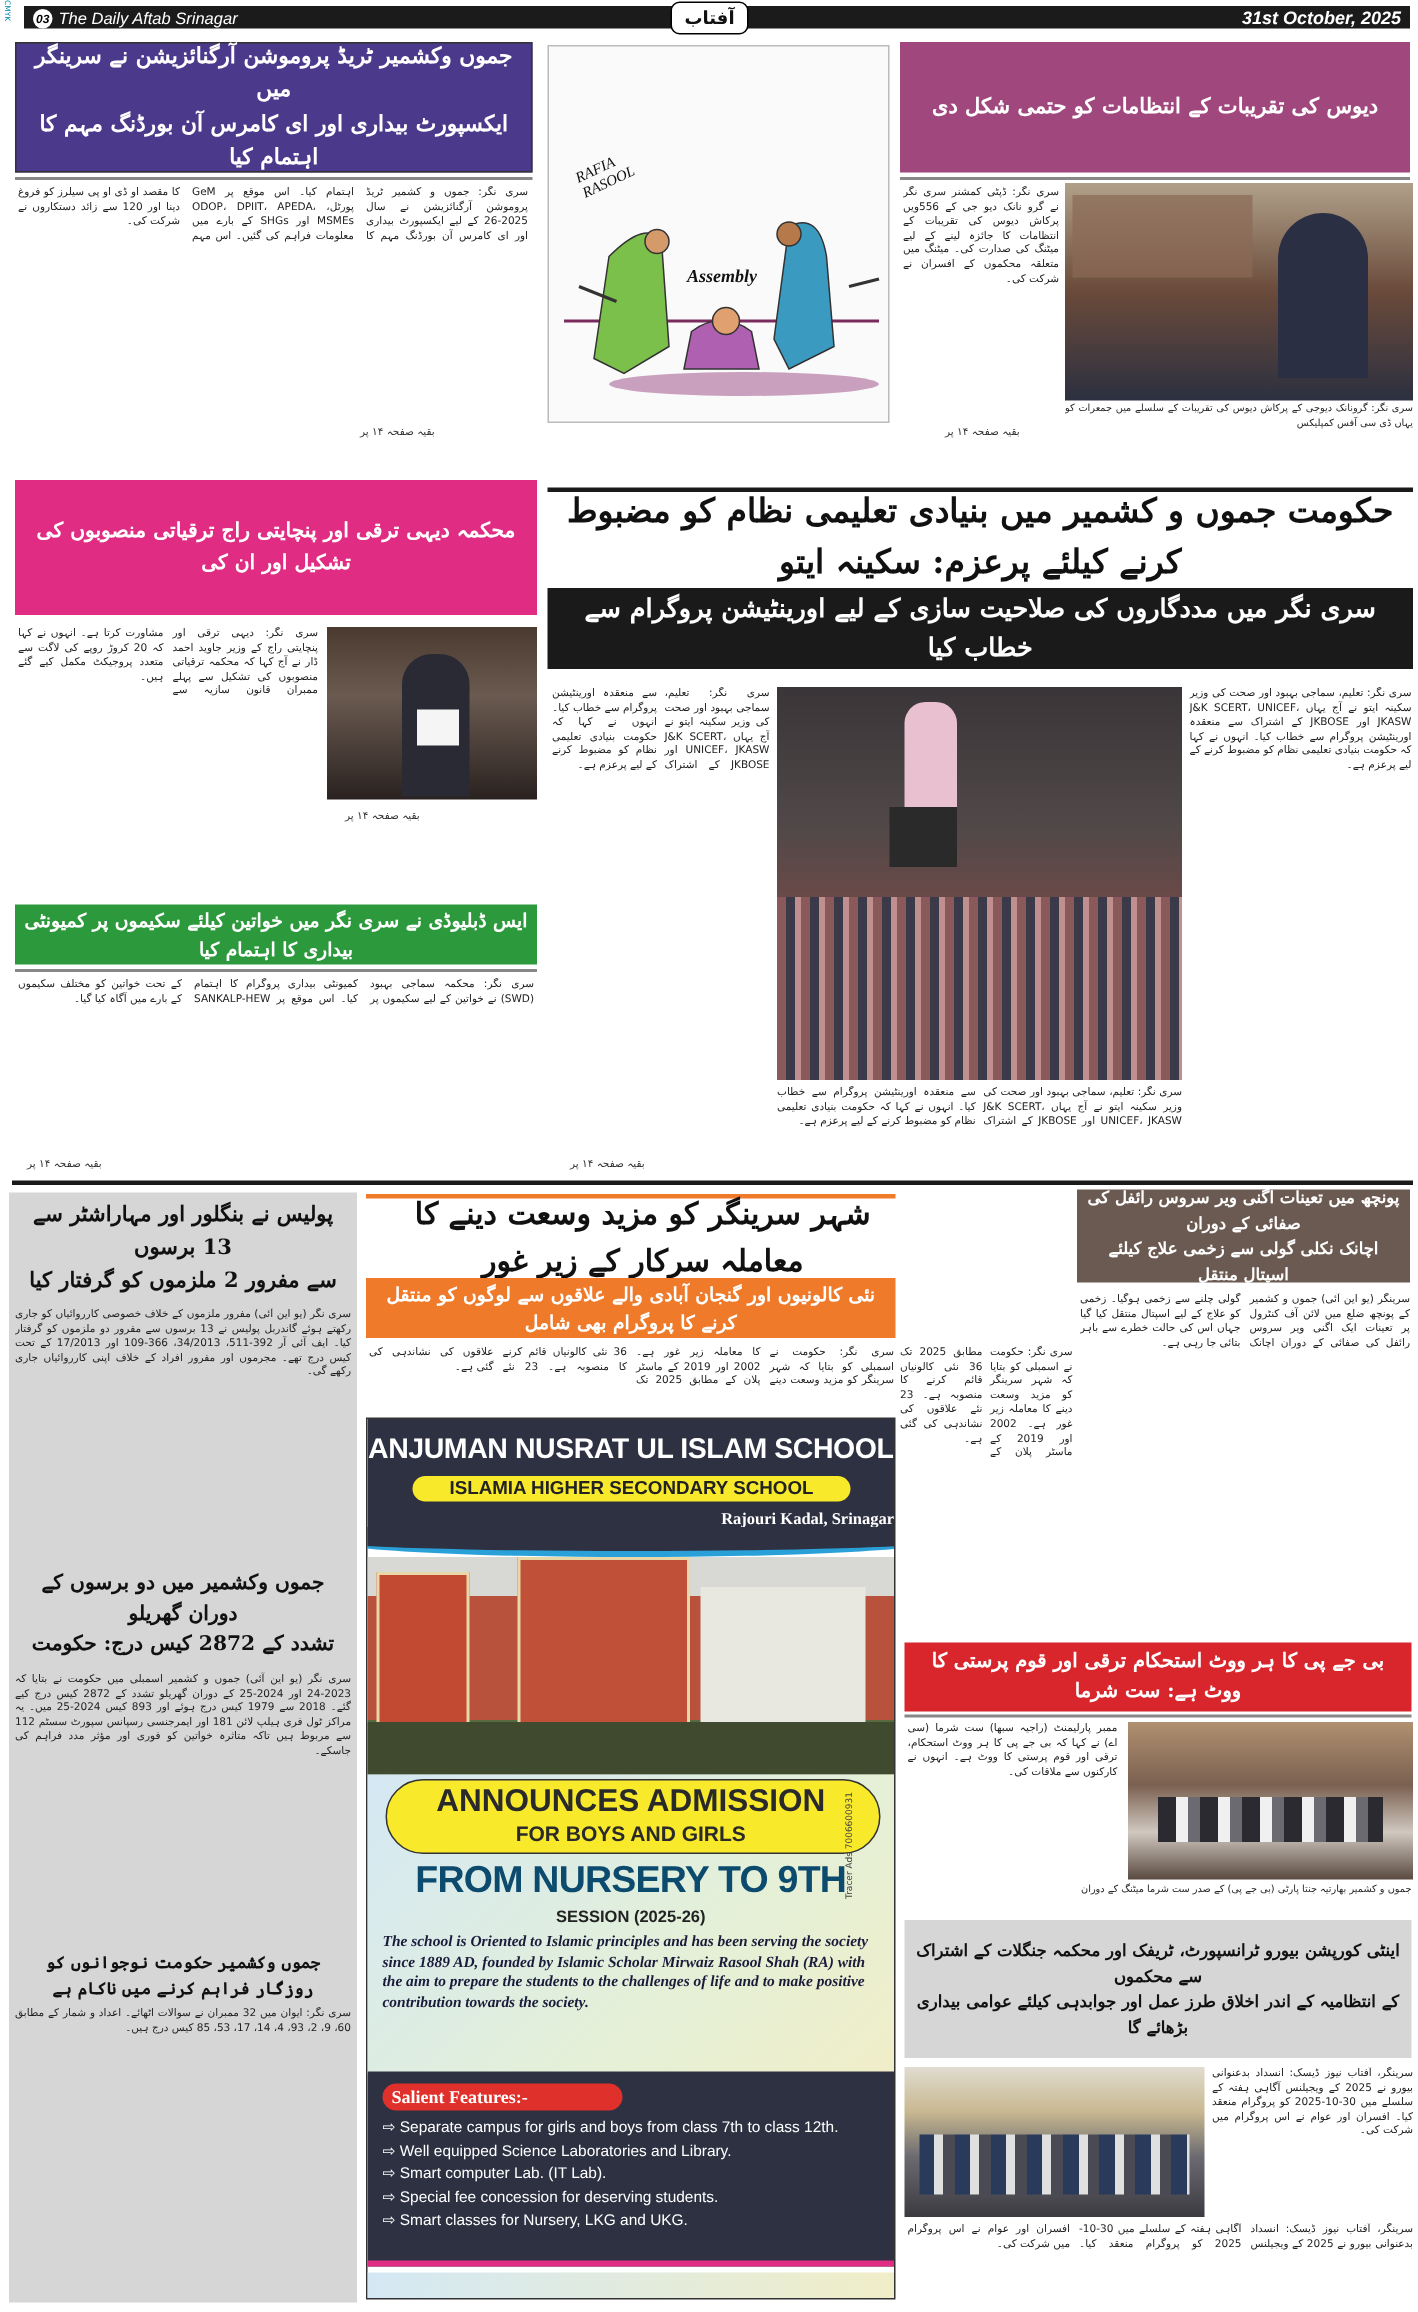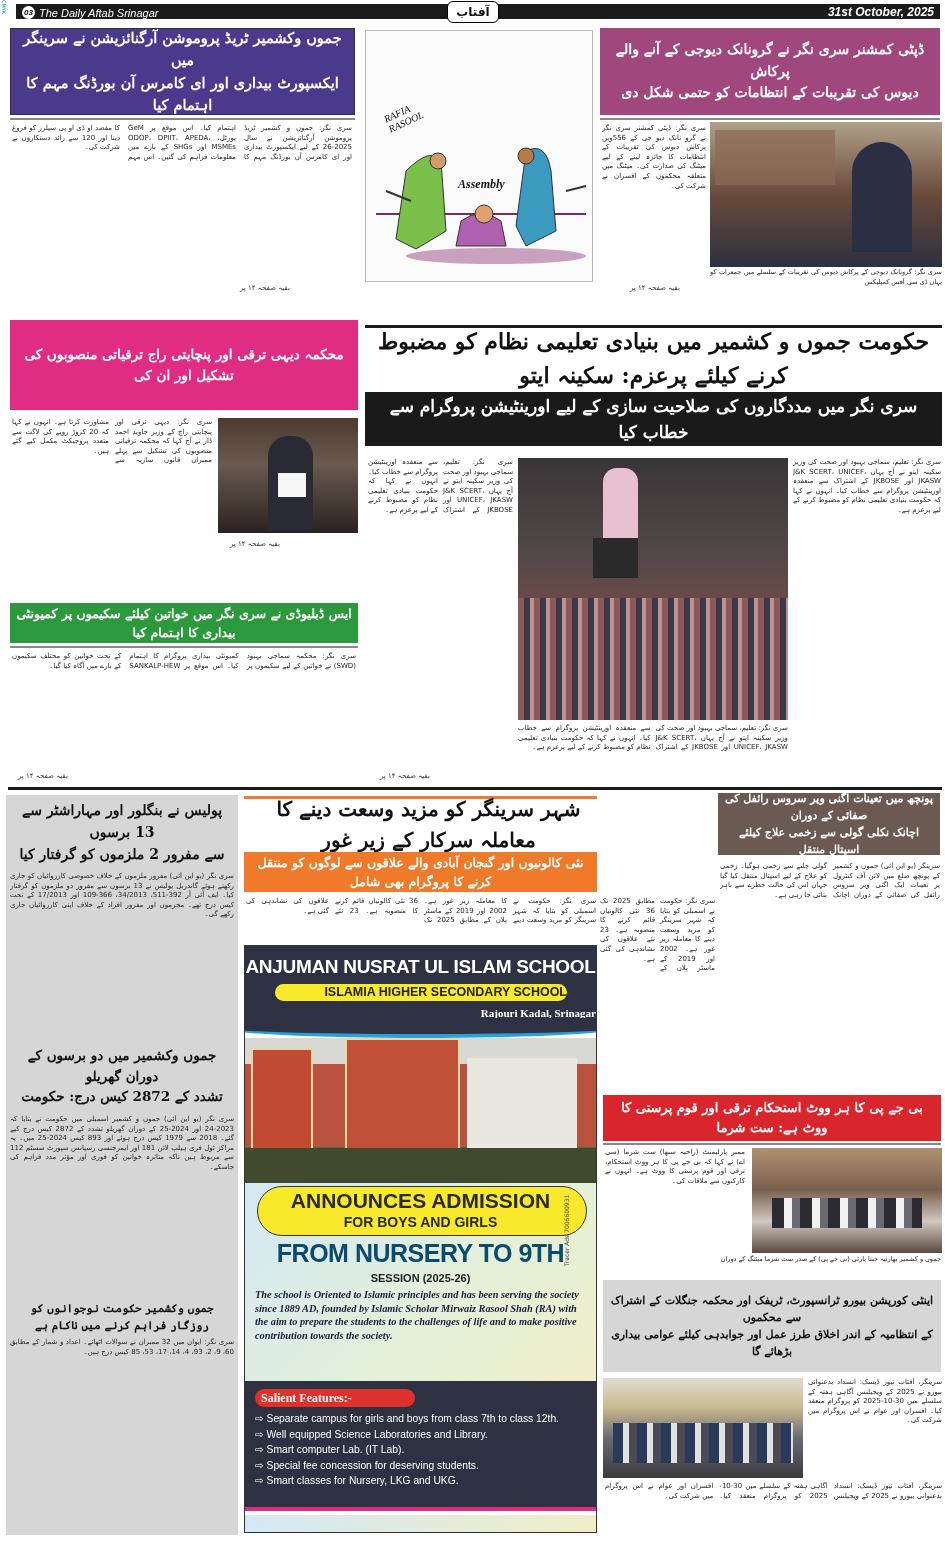--- a/index.html
+++ b/index.html
@@ -54,21 +54,20 @@
     <circle cx="160" cy="125" r="8" fill="#b67a4a" stroke="#333"></circle>
     <path d="M200 160 l20 -5" stroke="#333" stroke-width="2"></path>
 
     <path d="M95 190 q20 -15 40 0 l5 25 l-50 0 z" fill="#b060b0" stroke="#333"></path>
     <circle cx="118" cy="183" r="9" fill="#e0a070" stroke="#333"></circle>
   </svg>
   <div style="position:absolute;left:92px;top:146px;font-family:'Liberation Serif',serif;font-weight:bold;font-style:italic;font-size:12px">Assembly</div>
 </div>
 
 <div class="abs head" style="left:600px;top:28px;width:340px;height:87px;background:#a0487e;font-size:14px">
-  <div>ڈپٹی کمشنر سری نگر نے گرونانک دیوجی کے آنے والے پرکاش</div>
   <div>دیوس کی تقریبات کے انتظامات کو حتمی شکل دی</div>
 </div>
 <div class="abs rule" style="left:600px;top:118px;width:340px"></div>
 <div class="abs photo" style="left:710px;top:122px;width:232px;height:145px;background:linear-gradient(180deg,#b0a08a,#6a4a3a 50%,#2c3040)">
   <div style="position:absolute;right:30px;top:20px;width:60px;height:110px;background:#2a2f44;border-radius:30px 30px 0 0"></div>
   <div style="position:absolute;left:5px;top:8px;width:120px;height:55px;background:#8a6a55;opacity:.7"></div>
 </div>
 <div class="abs text-col" style="left:602px;top:124px;width:104px;height:145px">سری نگر: ڈپٹی کمشنر سری نگر نے گرو نانک دیو جی کے 556ویں پرکاش دیوس کی تقریبات کے انتظامات کا جائزہ لینے کے لیے میٹنگ کی صدارت کی۔ میٹنگ میں متعلقہ محکموں کے افسران نے شرکت کی۔</div>
 <div class="abs text-col" style="left:710px;top:268px;width:232px;height:20px;font-size:6.5px">سری نگر: گرونانک دیوجی کے پرکاش دیوس کی تقریبات کے سلسلے میں جمعرات کو یہاں ڈی سی آفس کمپلیکس</div>
 <div class="abs cont" style="left:630px;top:284px">بقیہ صفحہ ۱۴ پر</div>
@@ -133,21 +132,21 @@
 </div>
 <div class="abs head" style="left:244px;top:852px;width:353px;height:40px;background:#ef7a2a;font-size:12.5px">
   <div>نئی کالونیوں اور گنجان آبادی والے علاقوں سے لوگوں کو منتقل کرنے کا پروگرام بھی شامل</div>
 </div>
 <div class="abs text-col" style="left:246px;top:897px;width:350px;height:44px;column-count:4;column-gap:6px">سری نگر: حکومت نے اسمبلی کو بتایا کہ شہر سرینگر کو مزید وسعت دینے کا معاملہ زیر غور ہے۔ 2002 اور 2019 کے ماسٹر پلان کے مطابق 2025 تک 36 نئی کالونیاں قائم کرنے کا منصوبہ ہے۔ 23 نئے علاقوں کی نشاندہی کی گئی ہے۔</div>
 <div class="abs text-col" style="left:600px;top:897px;width:0px;height:0px">سری نگر: حکومت نے اسمبلی کو بتایا کہ شہر سرینگر کو مزید وسعت دینے کا معاملہ زیر غور ہے۔ 2002 اور 2019 کے ماسٹر پلان کے مطابق 2025 تک 36 نئی کالونیاں قائم کرنے کا منصوبہ ہے۔ 23 نئے علاقوں کی نشاندہی کی گئی ہے۔</div>
 
 <div class="abs" style="left:244px;top:945px;width:353px;height:588px;border:1px solid #333;background:#fff;overflow:hidden">
   <div style="position:absolute;left:0;top:0;width:100%;height:85px;background:#2e3142"></div>
   <div style="position:absolute;left:0;top:10px;width:100%;text-align:center;color:#fff;font-family:'Liberation Sans',sans-serif;font-weight:bold;font-size:19px;letter-spacing:-.3px">ANJUMAN NUSRAT UL ISLAM SCHOOL</div>
-  <div style="position:absolute;left:30px;top:38px;width:292px;height:17px;background:#f8e92a;border-radius:9px;text-align:right;font-family:'Liberation Sans',sans-serif;font-weight:bold;font-size:12.5px;color:#222;line-height:17px">ISLAMIA HIGHER SECONDARY SCHOOL</div>
+  <div style="position:absolute;left:30px;top:38px;width:292px;height:17px;background:#f8e92a;border-radius:9px;text-align:center;font-family:'Liberation Sans',sans-serif;font-weight:bold;font-size:12.5px;color:#222;line-height:17px">ISLAMIA HIGHER SECONDARY SCHOOL</div>
   <div style="position:absolute;left:0;top:61px;width:100%;text-align:right;color:#fff;font-family:'Liberation Serif',serif;font-size:11px;font-weight:bold">Rajouri Kadal, Srinagar</div>
   <div style="position:absolute;left:-20px;top:72px;width:393px;height:20px;border-bottom:4px solid #2aa0d8;border-radius:0 0 50% 50%;background:#2e3142"></div>
 
   <div style="position:absolute;left:0;top:92px;width:100%;height:145px;background:linear-gradient(180deg,#d8d8d4 0 18%,#b8523c 18% 75%,#5a6a40 75%)">
     <div style="position:absolute;left:6px;top:10px;width:62px;height:120px;background:#c24a32;border:2px solid #e8d8a8"></div>
     <div style="position:absolute;left:100px;top:0;width:115px;height:130px;background:#c05038;border:2px solid #e8d8a8"></div>
     <div style="position:absolute;left:222px;top:20px;width:110px;height:100px;background:#e8e8e0"></div>
     <div style="position:absolute;left:0;top:110px;width:100%;height:35px;background:#3f4a2e"></div>
   </div>
 

